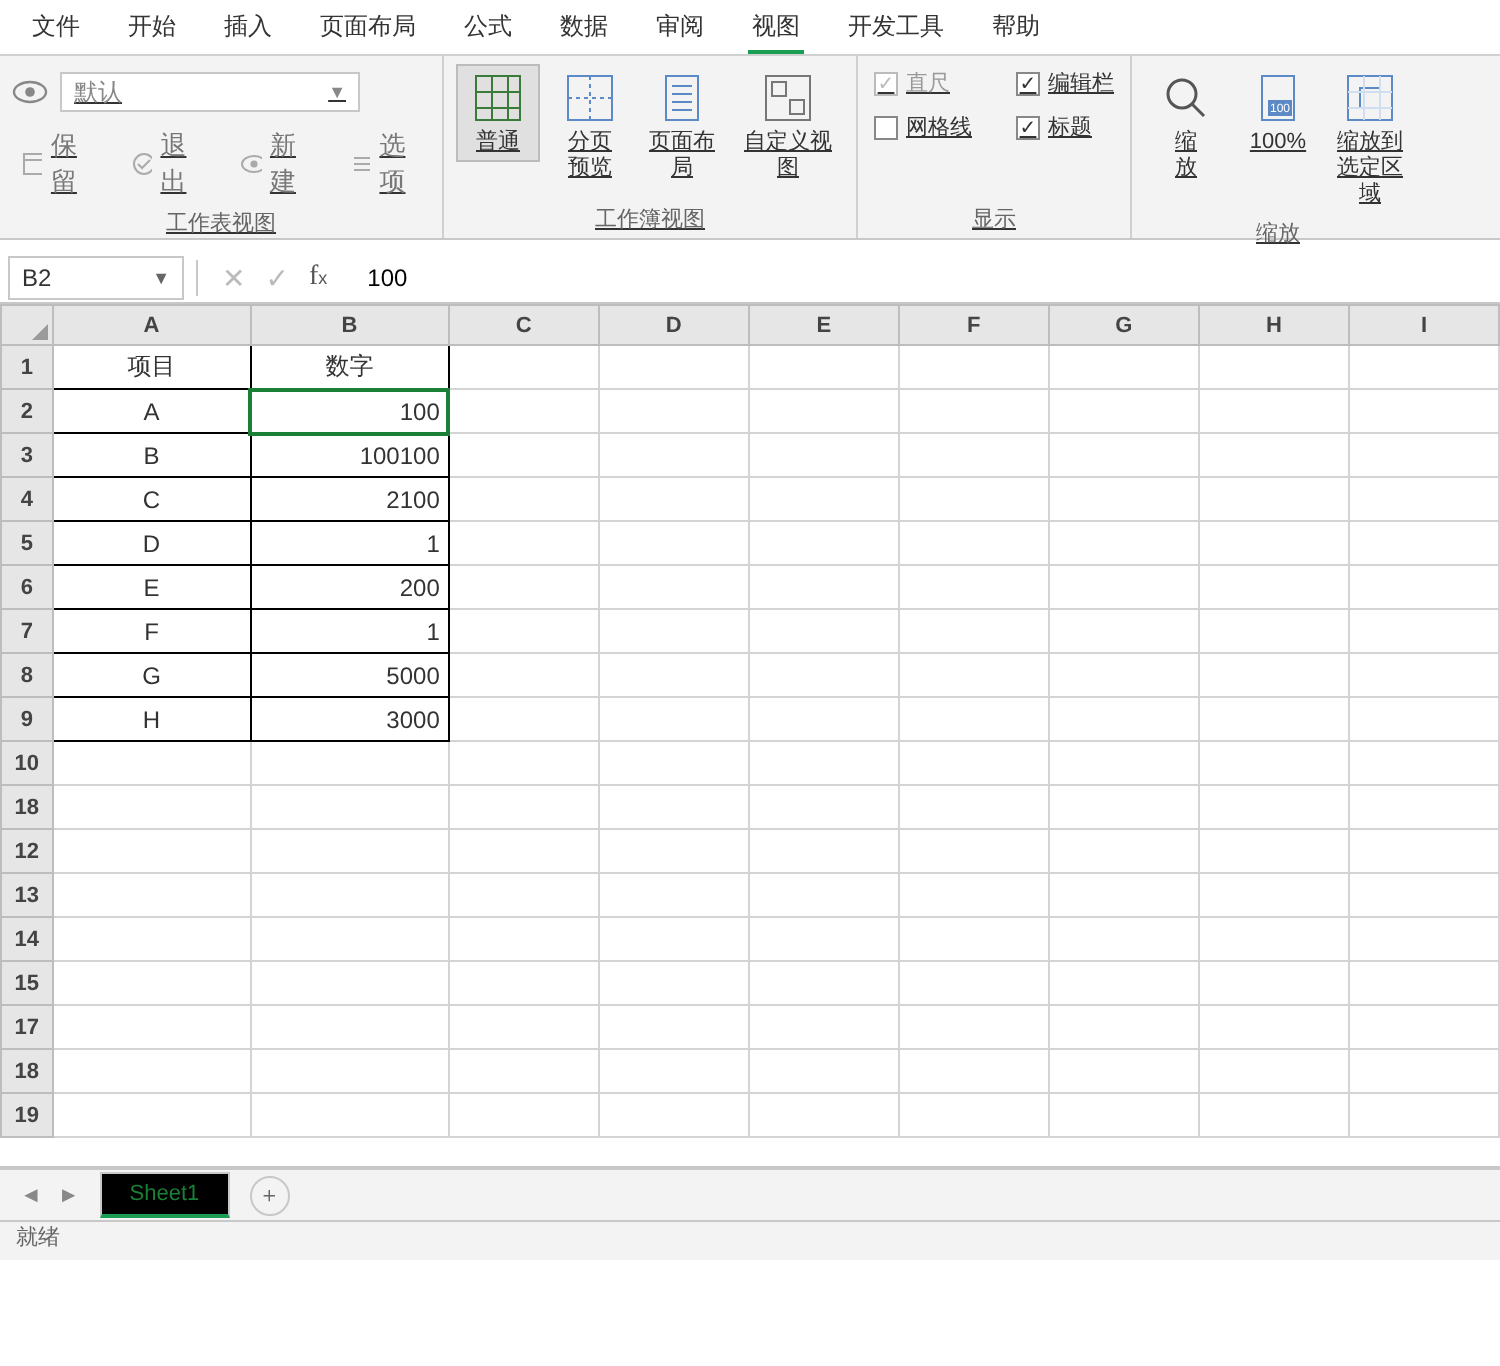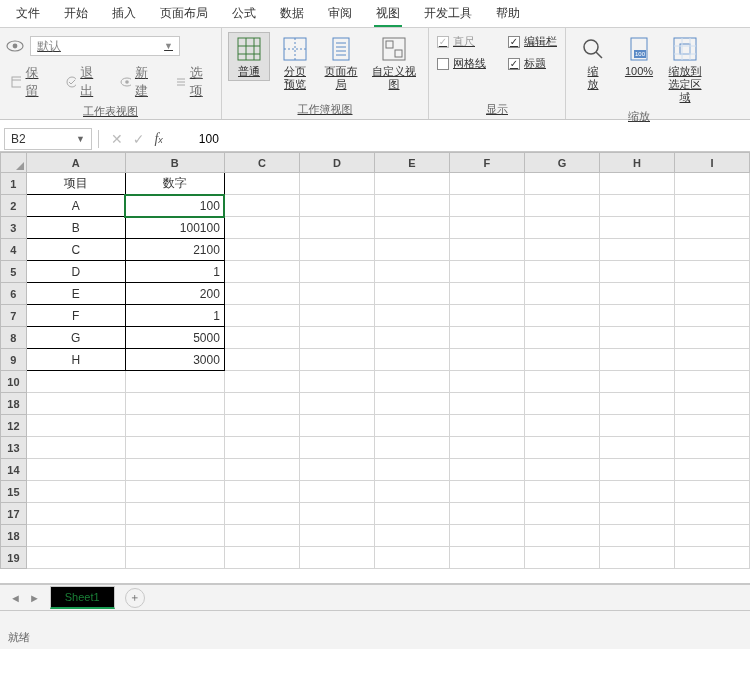--- a/index.html
+++ b/index.html
@@ -21,39 +21,39 @@
   .chk { display:flex; align-items:center; gap:4px; font-size:11px; padding:2px 2px; }
   .chk .box { width:12px; height:12px; border:1px solid #888; display:flex; align-items:center; justify-content:center; font-size:10px; color:#333; background:#fff;}
   .chk.disabled { color:#999; }
   .chk.disabled .box { border-color:#bbb; color:#bbb; }
   svg { display:block; }
   .namebox-row { display:flex; align-items:center; height:26px; border-bottom:1px solid #c8c8c8; background:#fff; margin-top:6px; }
   .namebox { width:88px; height:22px; border:1px solid #c8c8c8; margin-left:4px; display:flex; align-items:center; padding:0 6px; justify-content:space-between;gap:21px;}
   .namebox .dd { font-size:9px; color:#666; }
   .fx-sep { width:1px; height:18px; background:#c8c8c8; margin:0 6px; }
   .fx-icons { display:flex; align-items:center; gap:10px; color:#888; font-size:14px; padding:0 6px; }
-  .fx-label { font-style:italic; font-family:"Times New Roman",serif; color:#555; margin-right:24px; }
+  .fx-label { font-family:"Times New Roman",serif; color:#555; margin-right:8px; }
   .formula-input { flex:1; border:none; outline:none; height:22px; font-size:12px; padding:0 6px; }
   .grid-wrap { position:relative; height:432px; overflow:hidden; border-bottom:1px solid #c8c8c8;}
   table.sheet { border-collapse:collapse; table-layout:fixed; }
   .hdr, .rowhdr { background:#e6e6e6; border:1px solid #bdbdbd; text-align:center; font-size:11px; color:#444; }
   .hdr { height:20px; }
   .rowhdr { width:26px; }
   .selall { width:26px; height:20px; background:#e6e6e6; border:1px solid #bdbdbd; position:relative; }
   .selall::after { content:""; position:absolute; right:2px; bottom:2px; width:0; height:0; border-style:solid; border-width:0 0 8px 8px; border-color:transparent transparent #9a9a9a transparent; }
   td.cell { border:1px solid #d4d4d4; height:22px; padding:0 4px; font-size:12px; background:#fff; }
   td.b { border:1px solid #000; }
   td.center { text-align:center; }
   td.right { text-align:right; }
   td.active { outline:2px solid #1a7f37; outline-offset:-1px; }
   .tabs { display:flex; align-items:center; height:26px; background:#f3f3f3; border-top:1px solid #c8c8c8; font-size:11px; }
   .tabs .nav { display:flex; gap:8px; padding:0 10px; color:#888; }
   .tabs .tab { padding:4px 14px; background:#000000; border:1px solid #c8c8c8; border-bottom:2px solid #1a9e54; color:#1a7f37; }
   .tabs .plus { width:20px; height:20px; border:1px solid #c8c8c8; border-radius:10px; display:flex; align-items:center; justify-content:center; margin-left:10px; color:#666;}
-  .status { height:20px; background:#f3f3f3; border-top:1px solid #c8c8c8; font-size:11px; color:#666; padding:19px 8px;}
+  .status { height:20px; background:#f3f3f3; border-top:1px solid #c8c8c8; font-size:11px; color:#666; padding:0 8px;}
 </style>
 </head>
 <body>
 
 <div class="menubar" id="menubar">
     <div class="item">文件</div>
     <div class="item">开始</div>
     <div class="item">插入</div>
     <div class="item">页面布局</div>
     <div class="item">公式</div>

